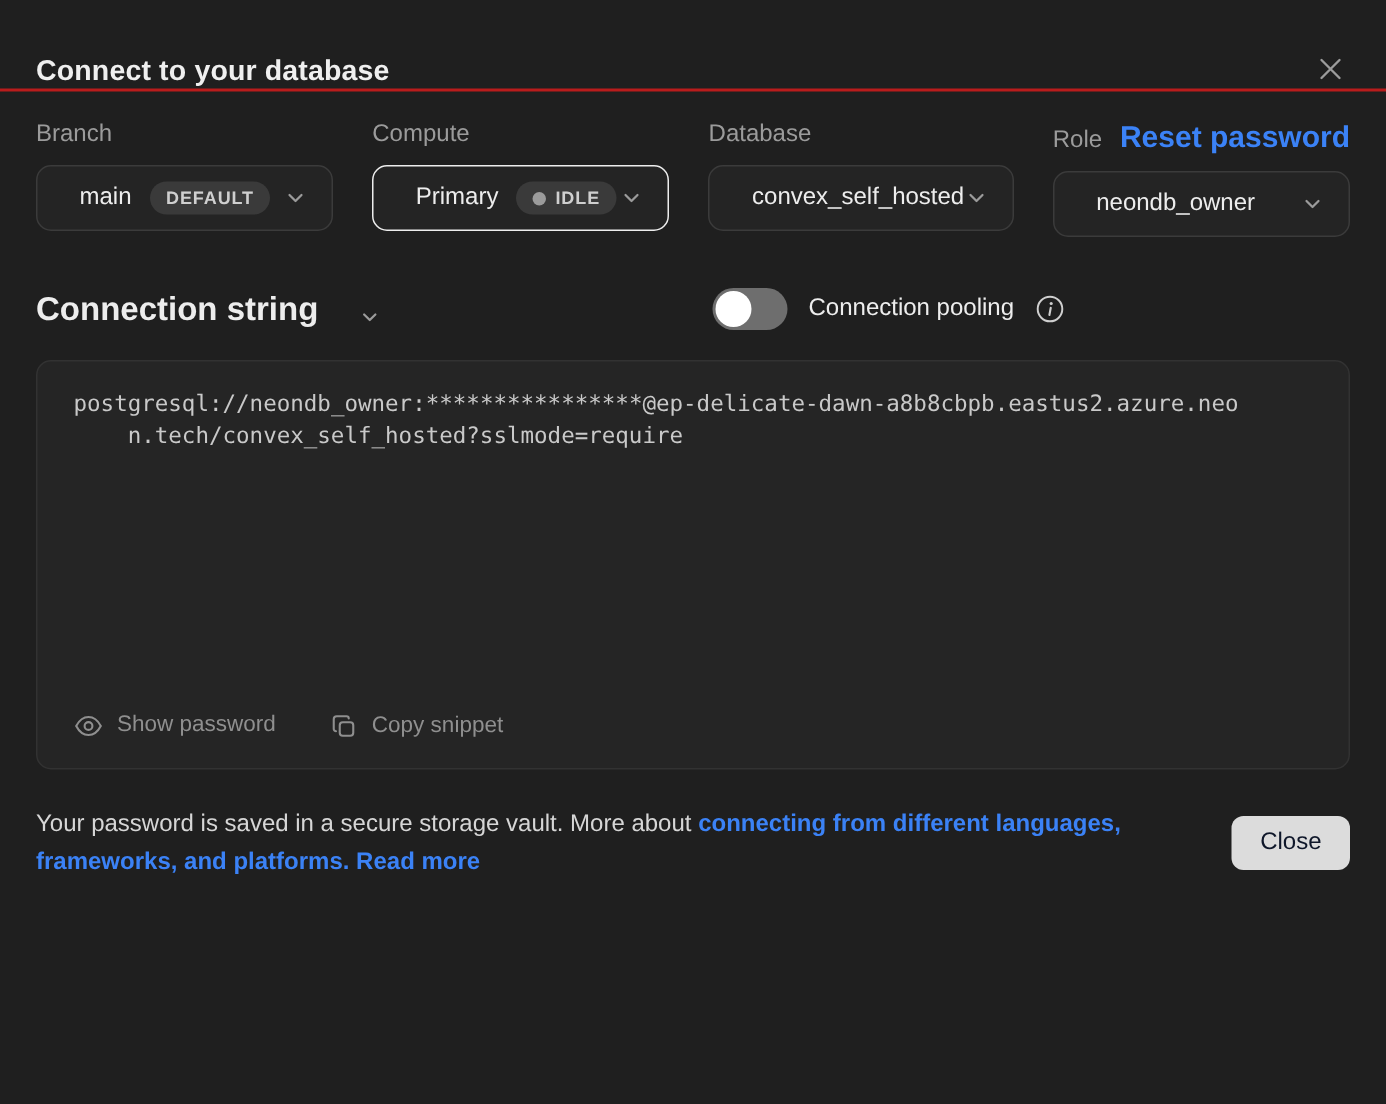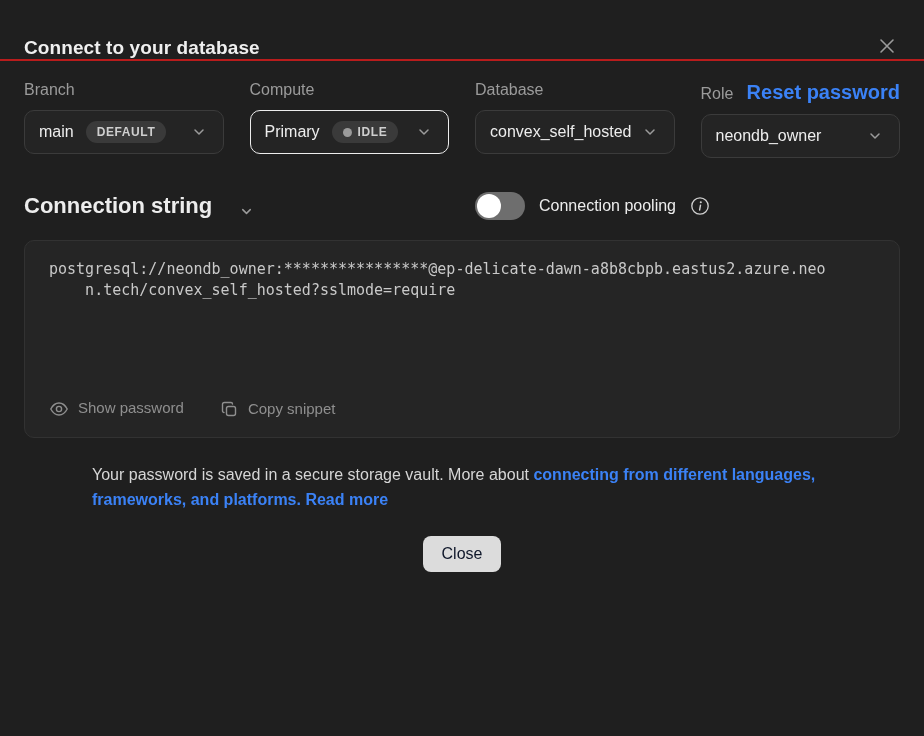--- a/index.html
+++ b/index.html
@@ -45,21 +45,21 @@
   .reset-link {
     font-size: 20px; font-weight: 600; color: #3b82f6;
     text-decoration: none; cursor: pointer;
   }
   .select {
     height: 44px; width: 100%;
     background: #242424;
     border: 1px solid #3b3b3b;
     border-radius: 10px;
     display: flex; align-items: center;
-    padding: 0 16px 0 14px;
+    padding: 0 16px 0 28px;
     cursor: pointer;
   }
   .select.focused { border: 1.5px solid #ededed; }
   .select-value { font-size: 16px; color: #ededed; }
   .badge {
     margin-left: 12px;
     background: #3a3a3a; color: #cfcfcf;
     border-radius: 999px;
     font-size: 12px; font-weight: 600; letter-spacing: 0.6px;
     padding: 4px 11px;
@@ -89,21 +89,21 @@
     position: absolute; top: 2px; left: 2px;
     width: 24px; height: 24px; border-radius: 50%;
     background: #ffffff;
   }
   .pooling-label { font-size: 16px; color: #ededed; }
   
   .code-block {
     background: #252525;
     border: 1px solid #323232;
     border-radius: 10px;
-    height: 198px;
+    height: 273px;
     padding: 18px 24px 14px 24px;
     display: flex; flex-direction: column; justify-content: space-between;
   }
   .snippet {
     margin: 0;
     font-family: "DejaVu Sans Mono", monospace;
     font-size: 15px; line-height: 21px;
     color: #c9c9c9;
     white-space: pre-wrap;
     word-break: break-all;
@@ -116,21 +116,20 @@
     background: none; border: none; padding: 4px 0; cursor: pointer;
     display: inline-flex; align-items: flex-start; gap: 9px;
     font-family: "Liberation Sans", sans-serif;
     font-size: 15px; color: #8f8f8f;
   }
   
   .modal-footer {
     margin-top: 24px;
     display: flex; justify-content: space-between; align-items: center;
     gap: 24px;
-    flex-direction: column;
   }
   .footer-text {
     margin: 0; max-width: 740px;
     font-size: 16px; line-height: 25px; color: #d6d6d6;
   }
   .footer-text a {
     color: #3b82f6; font-weight: 600; text-decoration: none; cursor: pointer;
   }
   .close-btn {
     background: #dcdcdc; color: #0f172a;

